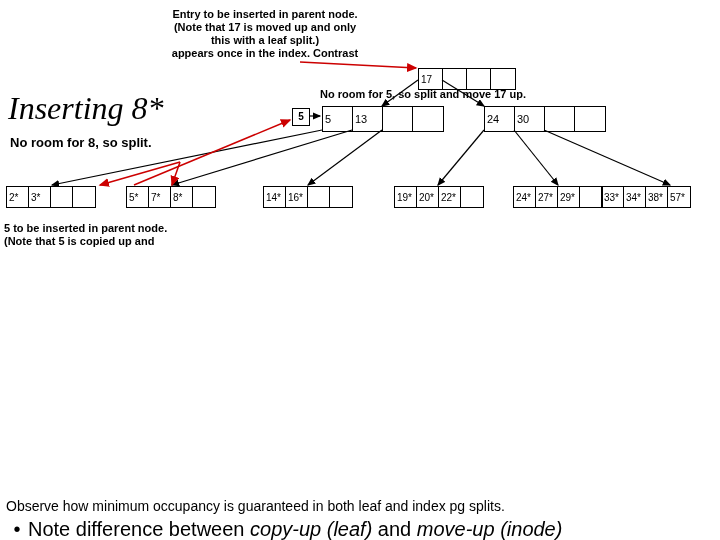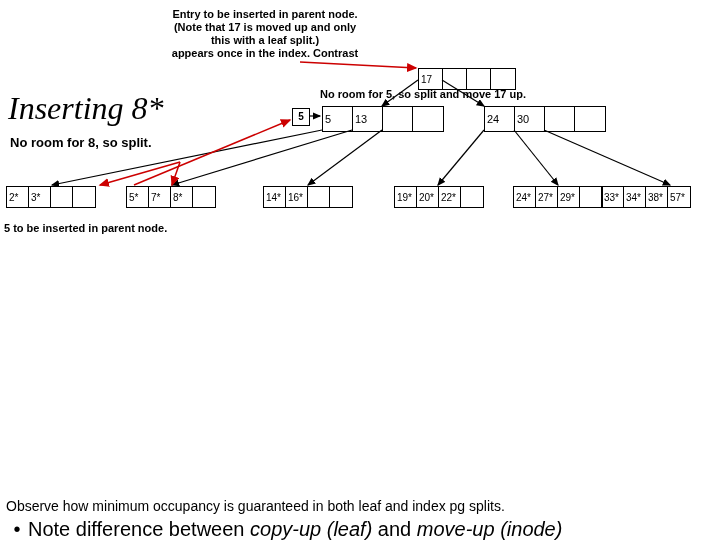--- a/index.html
+++ b/index.html
@@ -85,20 +85,21 @@
 </div>
 <div class="abs node leaf" style="left:601px;top:186px">
   <div class="cell">33*</div>
   <div class="cell">34*</div>
   <div class="cell">38*</div>
   <div class="cell">57*</div>
 </div>
 
 <div class="abs bold" style="left:4px;top:222px;line-height:13px">
   <div>5 to be inserted in parent node.</div>
+  <div><span>(Note that 5 is</span><span> copied up and</span></div>
 </div>
 
 <div class="abs" style="left:6px;top:498px;font-size:14px">Observe how minimum occupancy is guaranteed in both leaf and index pg splits.</div>
 <div class="abs" style="left:6px;top:518px;font-size:20px">
   <span style="display:inline-block;width:22px;text-align:center">•</span><span>Note difference between </span><span class="ital">copy-up (leaf)</span><span> and </span><span class="ital">move-up (inode)</span>
 </div>
 
 <svg width="720" height="540">
   <defs>
     <marker id="ar" markerWidth="8" markerHeight="8" refX="6" refY="3" orient="auto">

